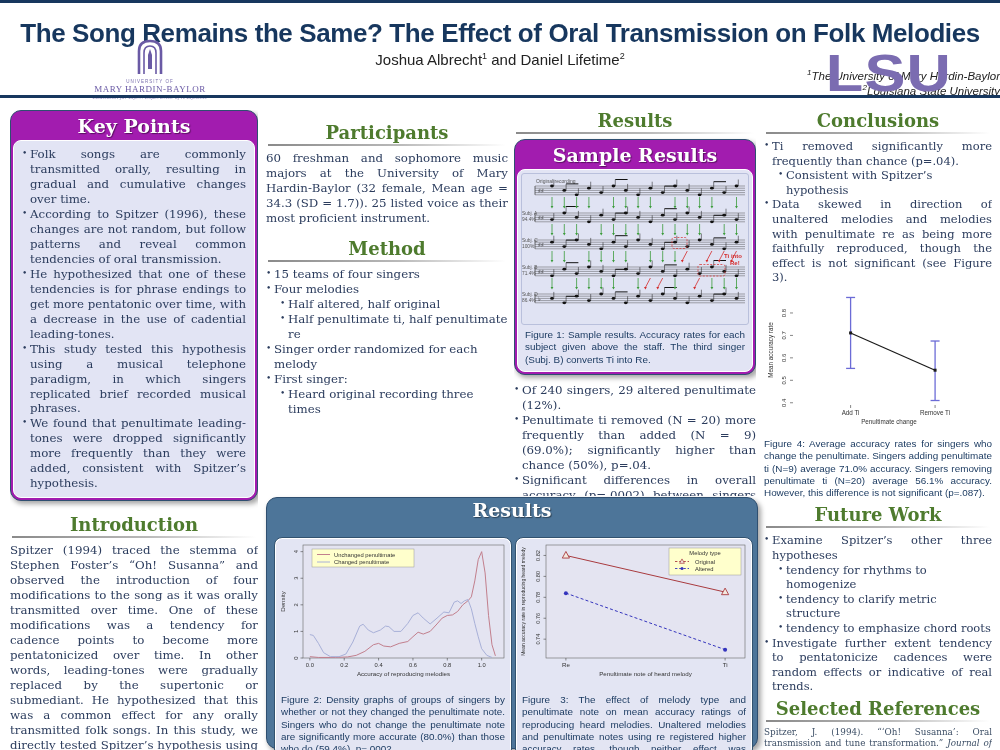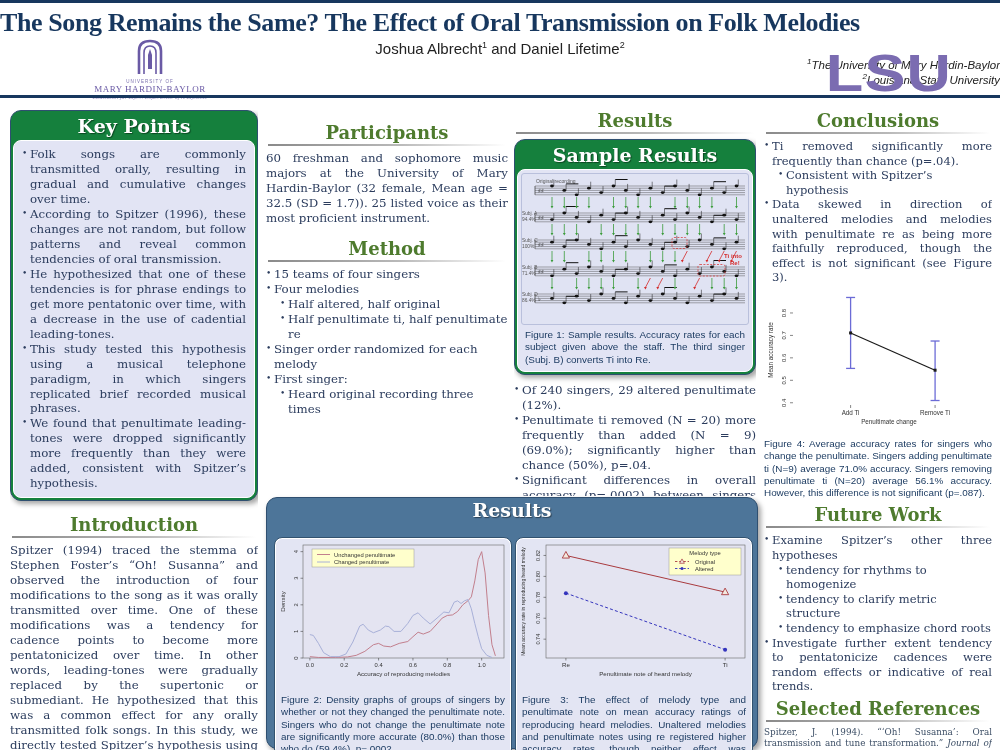--- a/index.html
+++ b/index.html
@@ -3,22 +3,22 @@
 <meta charset="utf-8">
 <style>
   html,body{margin:0;padding:0;}
   body{width:1000px;height:750px;position:relative;background:#ffffff;overflow:hidden;
        font-family:"DejaVu Serif",serif;color:#28395a;}
   .topline{position:absolute;left:0;top:0;width:1000px;height:3px;background:#17375e;}
   .headline{position:absolute;left:0;top:95px;width:1000px;height:3px;background:#17375e;}
 
   
   .header{position:absolute;left:0;top:3px;width:1000px;height:92px;}
-  .title{text-align:left;font-family:Liberation Serif, serif;font-weight:700;
-         font-size:26px;letter-spacing:-0.4px;color:#17375e;margin-top:5px;}
+  .title{text-align:center;font-family:Liberation Sans, sans-serif;font-weight:700;
+         font-size:26px;letter-spacing:-0.4px;color:#17375e;margin-top:15px;}
   .authors{text-align:center;font-family:"Liberation Sans",sans-serif;font-size:15px;color:#222;margin-top:2px;}
   .authors sup{font-size:9px;}
   .affil{text-align:right;font-family:"Liberation Sans",sans-serif;font-size:11.5px;color:#222;line-height:1.25;font-style:italic;}
   .affil sup{font-size:8px;}
   .umhb{position:absolute;left:55px;top:36px;width:190px;text-align:center;}
   .umhb .uline1{font-size:4.5px;color:#7a6fae;letter-spacing:1px;font-family:"Liberation Sans",sans-serif;}
   .umhb .uline2{font-size:9px;color:#6a5aa5;font-family:"Liberation Serif",serif;letter-spacing:.5px;}
   .umhb .utag{font-size:5px;color:#8b80b8;font-style:italic;}
   .lsu{position:absolute;right:48px;top:40px;font-family:"Liberation Sans",sans-serif;
        font-weight:800;font-size:52px;color:#7b6cb1;transform:scaleX(1.18);transform-origin:right;letter-spacing:1px;}
@@ -31,21 +31,21 @@
         background:linear-gradient(90deg,#8a8a8a 0%,#b9b9b9 55%,rgba(230,230,230,0) 100%);}
   .ptext{font-size:11.8px;line-height:1.27;text-align:justify;color:#2b3c5d;}
   .bullet{display:flex;align-items:flex-start;line-height:1.27;}
   .bullet .dot{flex:0 0 8px;text-align:left;}
   .bullet .txt{flex:1;text-align:justify;}
   .bullet.l1{margin-left:14px;}
   .bullet.l1 .txt{text-align:left;}
   .leftlist .txt{text-align:left;}
 
   
-  .panel{background:#15803d;border:1px solid #2f4f70;border-radius:11px;
+  .panel{background:#a21caf;border:1px solid #2f4f70;border-radius:11px;
          box-shadow:2.5px 3px 5px rgba(0,0,0,.35);padding:2px;}
   .panel-header{color:#fff;font-family:"DejaVu Serif",serif;font-weight:700;text-align:center;
                 font-size:19px;padding:2px 0 3px 0;text-shadow:1px 1px 1px rgba(0,0,0,.45);}
   .panel-body{background:#e2e4f4;border:1px solid #ffffff;border-radius:8px;padding:6px 8px;
               font-size:11.8px;line-height:1.27;color:#2b3c5d;}
 
   
   .sample-body{padding:3px;}
   .notation-wrap{background:#e0e3f3;border:1px solid #b9c0dc;border-radius:3px;}
   .fig-caption{font-family:"Liberation Sans",sans-serif;font-size:9.9px;line-height:1.24;
@@ -128,21 +128,21 @@
     <div class="ptext">Spitzer (1994) traced the stemma of Stephen Foster’s “Oh! Susanna” and observed the introduction of four modifications to the song as it was orally transmitted over time. One of these modifications was a tendency for cadence points to become more pentatonicized over time. In other words, leading-tones were gradually replaced by the supertonic or submediant. He hypothesized that this was a common effect for any orally transmitted folk songs. In this study, we directly tested Spitzer’s hypothesis using short folk excerpts.</div>
   </div>
 
 </div>
 
 <div class="col" style="left:266px;top:110px;width:242px;height:386px;">
 
   <div style="margin-top:12px;">
     <div class="sec-title">Participants</div>
     <div class="rule"></div>
-    <div class="ptext">60 freshman and sophomore music majors at the University of Mary Hardin-Baylor (32 female, Mean age = 32.5 (SD = 1.7)). 25 listed voice as their most proficient instrument.</div>
+    <div class="ptext">60 freshman and sophomore music majors at the University of Mary Hardin-Baylor (32 female, Mean age = 34.3 (SD = 1.7)). 25 listed voice as their most proficient instrument.</div>
   </div>
 
   <div style="margin-top:12px;">
     <div class="sec-title">Method</div>
     <div class="rule"></div>
     <div class="ptext leftlist">
         <div class="bullet l0">
           <span class="dot" style="font-size: 9px; padding-top: 1px;">•</span>
           <span class="txt">15 teams of four singers</span>
         </div>

